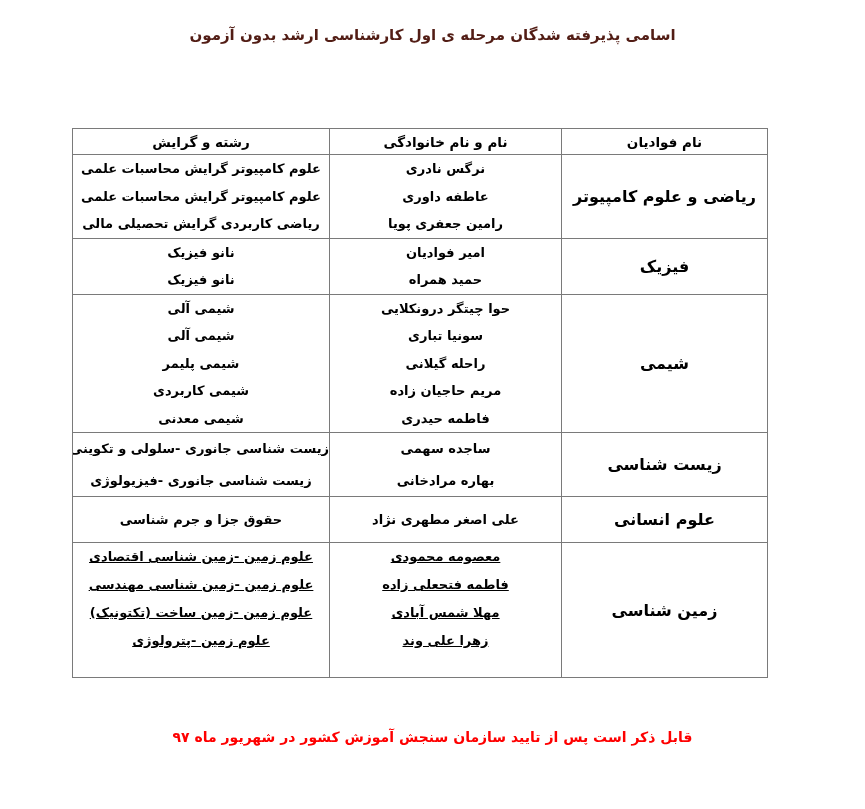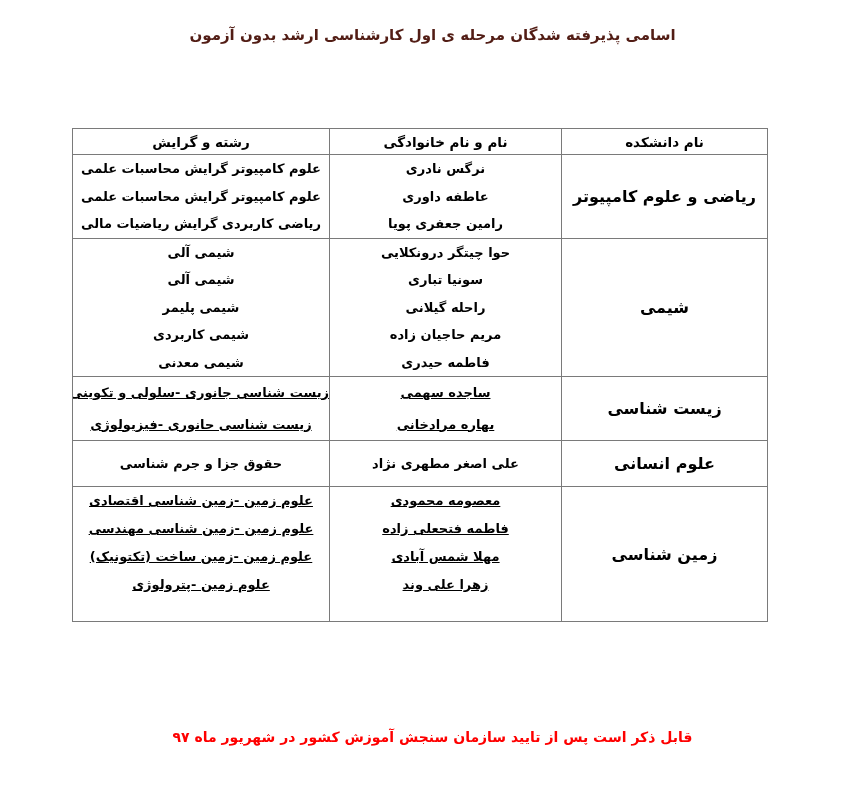--- a/index.html
+++ b/index.html
@@ -66,21 +66,21 @@
     vertical-align: middle;
   }
   .line {
     height: 27.5px;
     line-height: 27.5px;
     font-size: 13px;
     font-weight: bold;
     white-space: nowrap;
   }
   
-  tr.g-bio .line  { height: 31.5px; line-height: 31.5px; text-decoration: underline; }
+  tr.g-bio .line  { height: 31.5px; line-height: 31.5px; }
   tr.g-hum .line  { height: 45px;   line-height: 45px; }
   tr.g-geo td.stack { vertical-align: top; padding-bottom: 22px; text-decoration: underline; }
   tr.g-geo .line  { height: 28px;   line-height: 28px; }
 
   col.c-fac { width: 206px; }
   col.c-nam { width: 232px; }
   col.c-maj { width: 257px; }
 
   
   .footer-note {
@@ -108,39 +108,50 @@
 
 <div class="table-wrap">
   <table class="admissions">
     <colgroup>
       <col class="c-fac">
         <col class="c-nam">
         <col class="c-maj">
     </colgroup>
     <tbody>
         <tr>
-      <th class="col-h">نام دانشکده</th>
+      <th class="col-h">نام فوادیان</th>
       <th class="col-h">نام و نام خانوادگی</th>
       <th class="col-h">رشته و گرایش</th>
     </tr>
 
     <tr class="g-math">
       <td class="faculty-cell">ریاضی و علوم کامپیوتر</td>
       <td class="stack">
         <div class="line">نرگس  نادری</div>
         <div class="line">عاطفه  داوری</div>
         <div class="line">رامین  جعفری پویا</div>
       </td>
       <td class="stack">
         <div class="line">علوم کامپیوتر گرایش محاسبات علمی</div>
         <div class="line">علوم کامپیوتر گرایش محاسبات علمی</div>
-        <div class="line">ریاضی کاربردی گرایش ریاضیات مالی</div>
-      </td>
-    </tr>
-
+        <div class="line">ریاضی کاربردی گرایش تحصیلی مالی</div>
+      </td>
+    </tr>
+
+    <tr class="g-phys">
+      <td class="faculty-cell">فیزیک</td>
+      <td class="stack">
+        <div class="line">امیر  فوادیان</div>
+        <div class="line">حمید  همراه</div>
+      </td>
+      <td class="stack">
+        <div class="line">نانو فیزیک</div>
+        <div class="line">نانو فیزیک</div>
+      </td>
+    </tr>
 
     <tr class="g-chem">
       <td class="faculty-cell">شیمی</td>
       <td class="stack">
         <div class="line">حوا چیتگر درونکلایی</div>
         <div class="line">سونیا  تباری</div>
         <div class="line">راحله گیلانی</div>
         <div class="line">مریم  حاجیان زاده</div>
         <div class="line">فاطمه  حیدری</div>
       </td>

